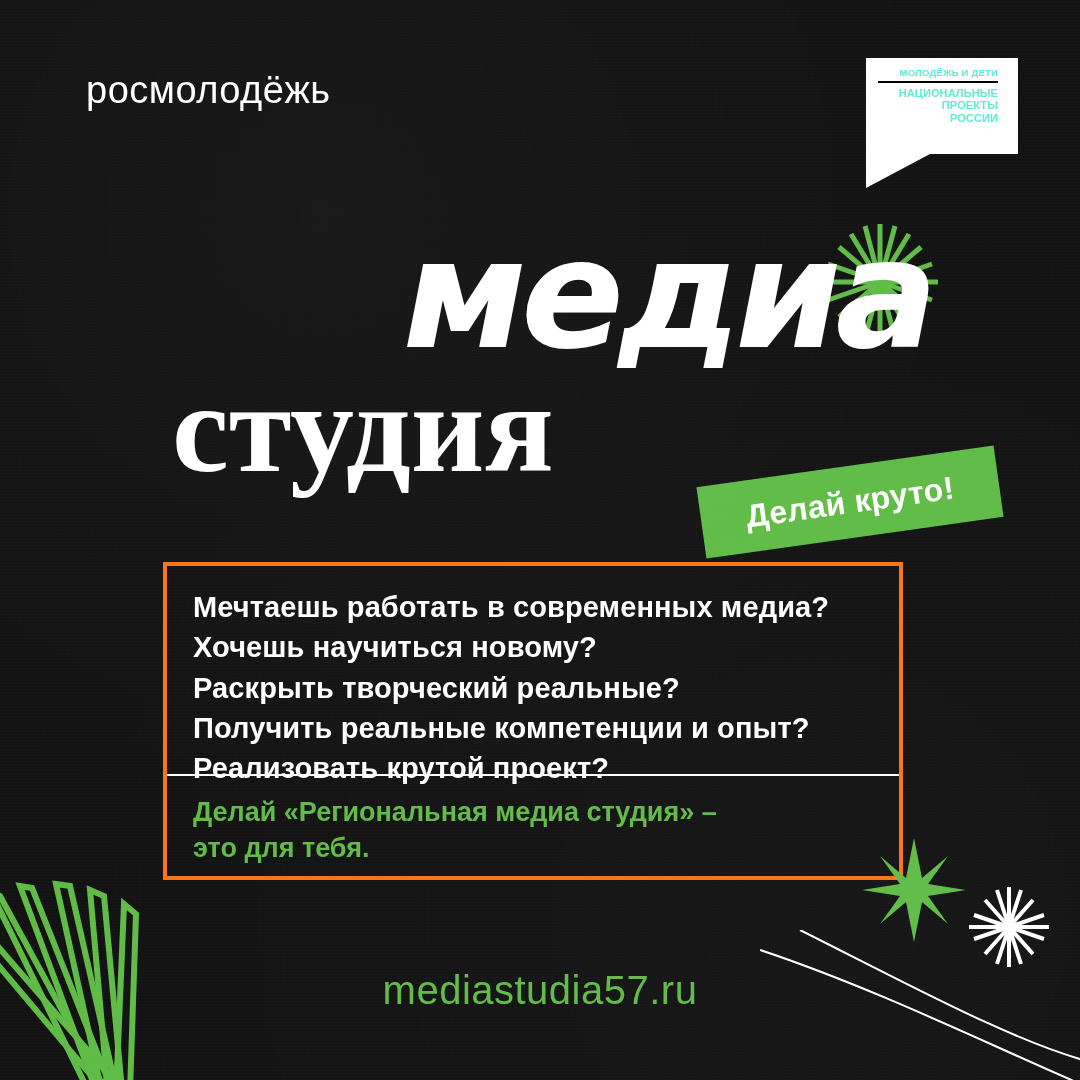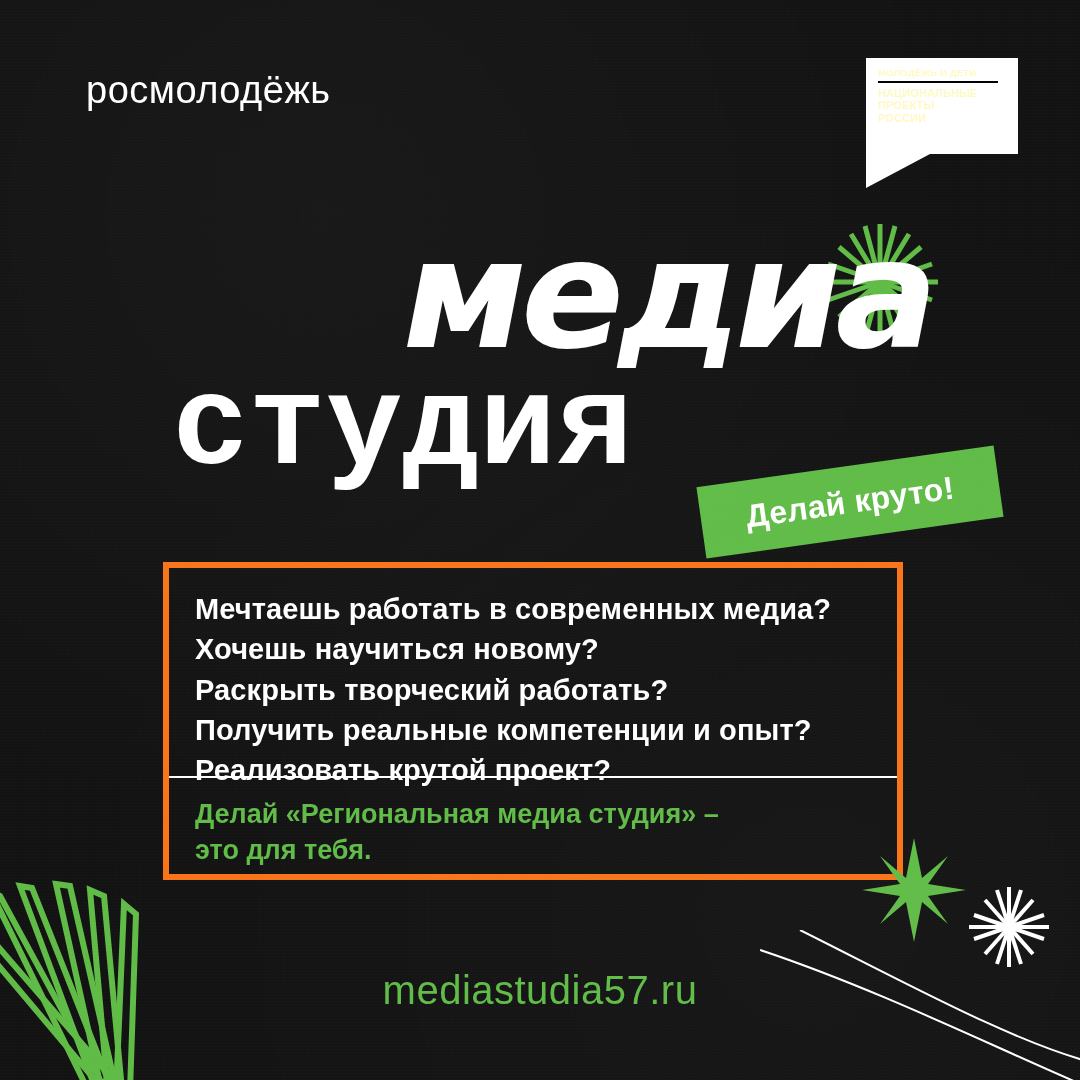--- a/index.html
+++ b/index.html
@@ -61,22 +61,22 @@
   }
   .np-logo .flag {
     position: absolute;
     inset: 0;
   }
   .np-logo .txt {
     position: absolute;
     left: 20px;
     top: 10px;
     width: 120px;
-    text-align: left;
-    color: #fef9c3;
+    text-align: right;
+    color: #5eead4;
   }
   .np-logo .t1 {
     font-size: 9.5px;
     font-weight: 700;
     letter-spacing: .2px;
     line-height: 1.1;
   }
   .np-logo .rule {
     height: 1.5px;
     background: #000;
@@ -102,21 +102,21 @@
     font-weight: 700;
     font-style: italic;
     letter-spacing: -6px;
     line-height: .88;
     text-transform: lowercase;
     color: #fff;
     white-space: nowrap;
     text-align: right;
   }
   .headline .l2 {
-    font-family: Liberation Mono, monospace;
+    font-family: Liberation Serif, serif;
     font-size: 128px;
     font-weight: 700;
     letter-spacing: 0px;
     line-height: .95;
     margin-top: 6px;
     color: #fff;
     white-space: nowrap;
   }
 
   
@@ -149,21 +149,21 @@
     white-space: nowrap;
   }
 
   
   .box {
     position: absolute;
     left: 163px;
     top: 562px;
     width: 740px;
     height: 318px;
-    border: 6px solid #f97316;
+    border: 4px solid #f97316;
     box-sizing: border-box;
   }
   .box .questions {
     padding: 22px 26px 0 26px;
   }
   .box .questions p {
     margin: 0 0 2px 0;
     font-size: 29px;
     font-weight: 700;
     line-height: 1.32;
@@ -288,21 +288,21 @@
   </div>
 
   <div class="sticker">
     <span>Делай круто!</span>
   </div>
 
   <div class="box">
     <div class="questions">
       <p>Мечтаешь работать в современных медиа?</p>
       <p>Хочешь научиться новому?</p>
-      <p>Раскрыть творческий работать?</p>
+      <p>Раскрыть творческий реальные?</p>
       <p>Получить реальные компетенции и опыт?</p>
       <p>Реализовать крутой проект?</p>
     </div>
     <div class="divider"></div>
     <div class="conclusion">
       <p>Делай «Региональная медиа студия» –</p>
       <p>это для тебя.</p>
     </div>
   </div>
 

